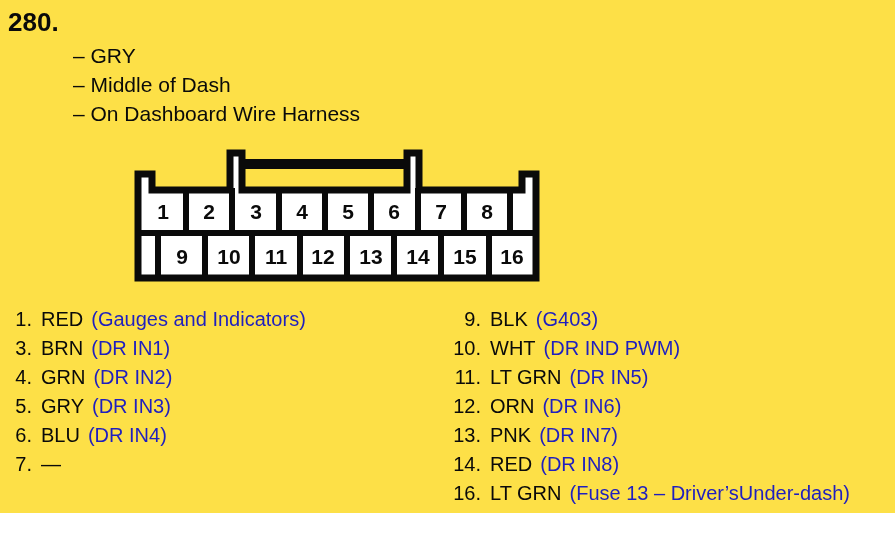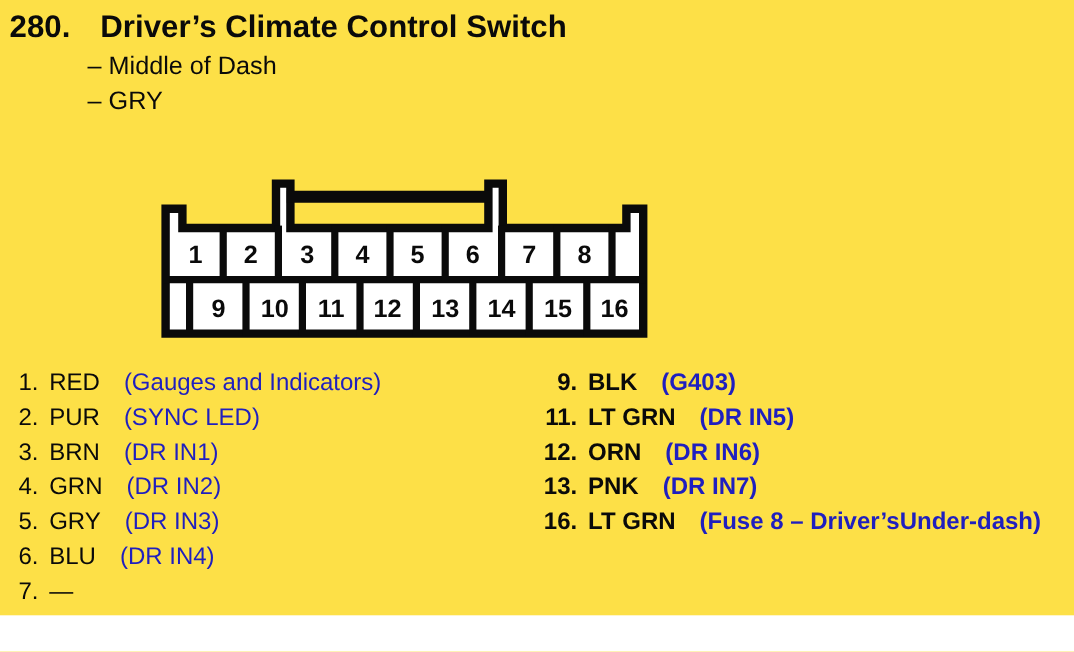--- a/index.html
+++ b/index.html
@@ -55,47 +55,47 @@
   }
   
   .pin-col {
     position: absolute;
     top: 305px;
     font-size: 20px;
     line-height: 29px;
     white-space: nowrap;
   }
   .pin-col.left  { left: 12px; }
-  .pin-col.right { left: 450px; font-weight: bold; }
+  .pin-col.right { left: 450px; }
   .pin-row { height: 29px; }
   .pin-num {
     display: inline-block;
     text-align: right;
     margin-right: 9px;
   }
   .pin-col.left  .pin-num { width: 20px; }
   .pin-col.right .pin-num { width: 31px; }
   .pin-signal {
     color: var(--blue, #1f1fbf);
-    margin-left: 20px;
+    margin-left: 8px;
   }
 </style>
 </head>
 <body>
 
 <div id="page">
 
   <div class="title">
     <span>280.</span>
-    <span>Driver’s Climate Control Switch</span>
   </div>
 
   <div class="details">
+    <div>– GRY</div>
     <div>– Middle of Dash</div>
-    <div>– GRY</div>
+    <div>– On Dashboard Wire Harness</div>
   </div>
 
   <svg class="connector" viewBox="0 0 895 543">
 
     <path d="M138,174 H152 V190 H230 V153 H242 V190 H407 V153 H419 V190 H522 V174 H536 V278 H138 Z" fill="#ffffff" stroke="currentColor" stroke-width="7" stroke-linejoin="miter"></path>
 
     <line x1="239" y1="164" x2="410" y2="164" stroke="currentColor" stroke-width="10"></line>
 
     <line x1="136" y1="233" x2="538" y2="233" stroke="currentColor" stroke-width="6"></line>
 
@@ -139,29 +139,30 @@
       <text x="323" y="264">12</text>
       <text x="371" y="264">13</text>
       <text x="418" y="264">14</text>
       <text x="465" y="264">15</text>
       <text x="512" y="264">16</text>
     </g>
   </svg>
 
   <div class="pin-col left">
     <div class="pin-row"><span class="pin-num">1.</span><span class="pin-color">RED</span><span class="pin-signal">(Gauges and Indicators)</span></div>
-    <div class="pin-row"><span class="pin-num">2.</span><span class="pin-color">PUR</span><span class="pin-signal">(SYNC LED)</span></div>
     <div class="pin-row"><span class="pin-num">3.</span><span class="pin-color">BRN</span><span class="pin-signal">(DR IN1)</span></div>
     <div class="pin-row"><span class="pin-num">4.</span><span class="pin-color">GRN</span><span class="pin-signal">(DR IN2)</span></div>
     <div class="pin-row"><span class="pin-num">5.</span><span class="pin-color">GRY</span><span class="pin-signal">(DR IN3)</span></div>
     <div class="pin-row"><span class="pin-num">6.</span><span class="pin-color">BLU</span><span class="pin-signal">(DR IN4)</span></div>
     <div class="pin-row"><span class="pin-num">7.</span><span class="pin-color">—</span><span class="pin-signal"></span></div>
   </div>
 
   <div class="pin-col right">
     <div class="pin-row"><span class="pin-num">9.</span><span class="pin-color">BLK</span><span class="pin-signal">(G403)</span></div>
+    <div class="pin-row"><span class="pin-num">10.</span><span class="pin-color">WHT</span><span class="pin-signal">(DR IND PWM)</span></div>
     <div class="pin-row"><span class="pin-num">11.</span><span class="pin-color">LT GRN</span><span class="pin-signal">(DR IN5)</span></div>
     <div class="pin-row"><span class="pin-num">12.</span><span class="pin-color">ORN</span><span class="pin-signal">(DR IN6)</span></div>
     <div class="pin-row"><span class="pin-num">13.</span><span class="pin-color">PNK</span><span class="pin-signal">(DR IN7)</span></div>
-    <div class="pin-row"><span class="pin-num">16.</span><span class="pin-color">LT GRN</span><span class="pin-signal">(Fuse 8 – Driver’sUnder-dash)</span></div>
+    <div class="pin-row"><span class="pin-num">14.</span><span class="pin-color">RED</span><span class="pin-signal">(DR IN8)</span></div>
+    <div class="pin-row"><span class="pin-num">16.</span><span class="pin-color">LT GRN</span><span class="pin-signal">(Fuse 13 – Driver’sUnder-dash)</span></div>
   </div>
 
 </div>
 
 </body></html>

